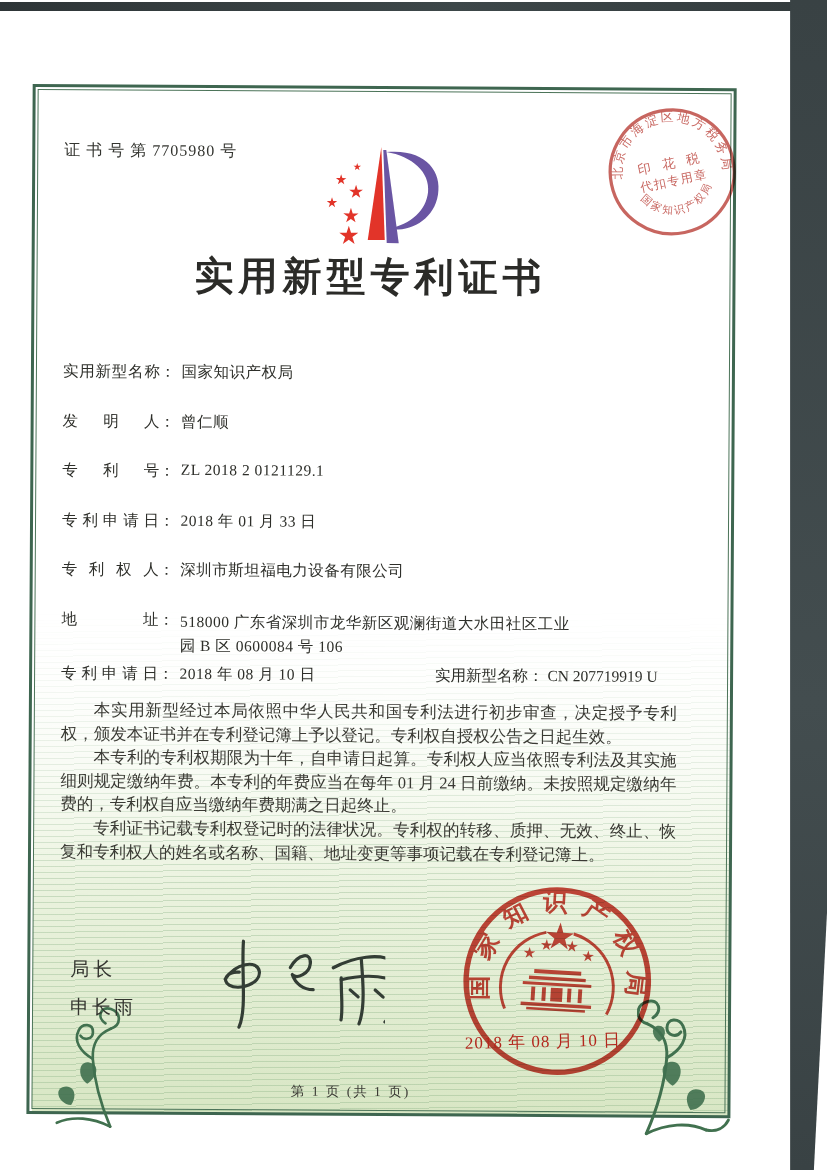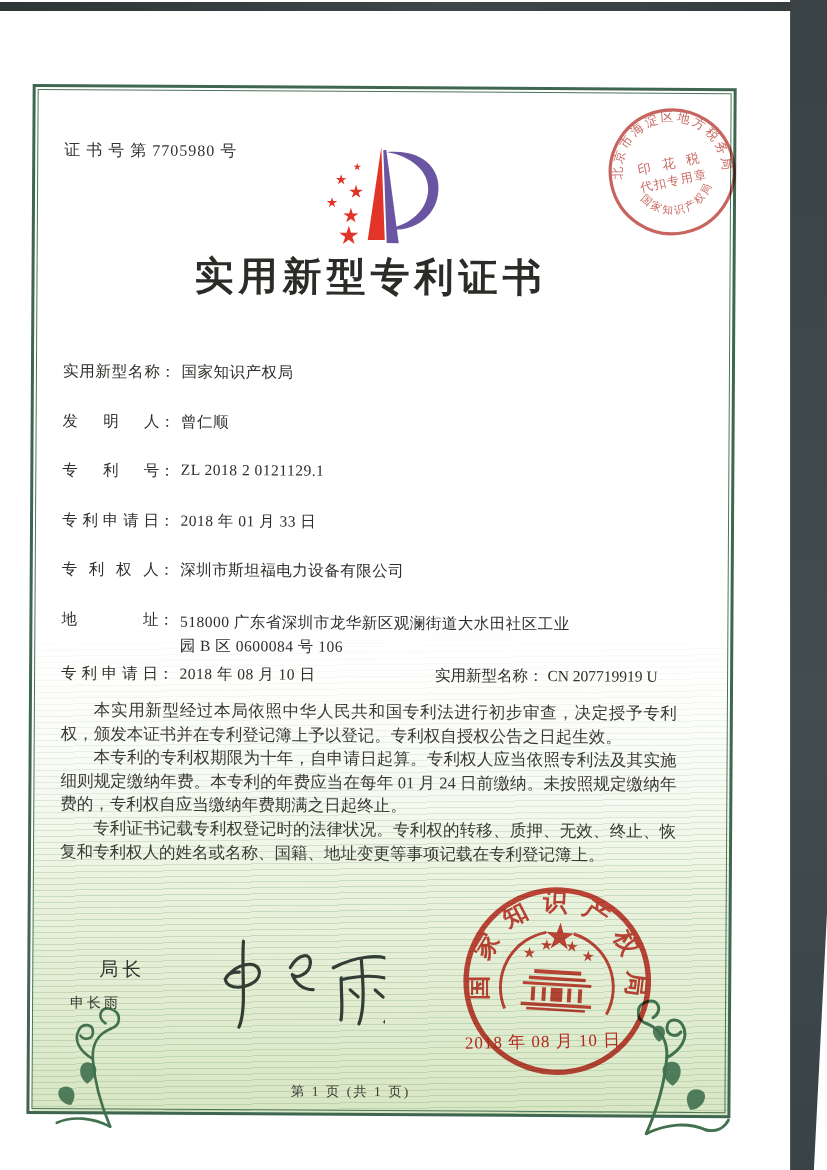--- a/index.html
+++ b/index.html
@@ -40,22 +40,22 @@
   .flabel{display:inline-block;width:97px;text-align:justify;text-align-last:justify;vertical-align:top;}
   .fcolon{display:inline-block;vertical-align:top;}
   .fvalue{display:inline-block;vertical-align:top;margin-left:6px;letter-spacing:.5px;}
   .fvalue.addr{width:402px;line-height:24px;}
   .grant-right{position:absolute;left:374px;top:0;white-space:nowrap;}
 
   .paras{position:absolute;left:62px;top:700px;width:616px;z-index:3;
     font-size:16.5px;line-height:23.6px;color:#3a3a34;text-align:justify;}
   .paras p{margin:0;text-indent:2em;}
 
-  .sig-title{position:absolute;left:73px;top:958px;font-size:19px;letter-spacing:4px;z-index:3;margin-left:29px;}
-  .sig-name{position:absolute;left:73px;top:996px;font-size:14px;letter-spacing:3px;z-index:3;}
+  .sig-title{position:absolute;left:73px;top:958px;font-size:19px;letter-spacing:4px;z-index:3;}
+  .sig-name{position:absolute;left:73px;top:996px;font-size:19px;letter-spacing:3px;z-index:3;}
   .sig-hand{position:absolute;left:198px;top:928px;width:190px;height:106px;z-index:3;}
 
   .seal{position:absolute;left:462px;top:882px;width:196px;height:196px;z-index:4;
     mix-blend-mode:multiply;transform:rotate(3deg);opacity:.92;}
   .seal-date{position:absolute;left:468px;top:1029px;width:160px;z-index:5;
     color:#b3281e;font-size:17px;letter-spacing:1px;transform:rotate(-1.6deg);
     font-family:"Liberation Serif","DejaVu Serif",serif;white-space:nowrap;}
 
   .tax-stamp{position:absolute;left:604px;top:104px;width:132px;height:132px;z-index:4;
     mix-blend-mode:multiply;transform:rotate(-12deg);opacity:.88;}

